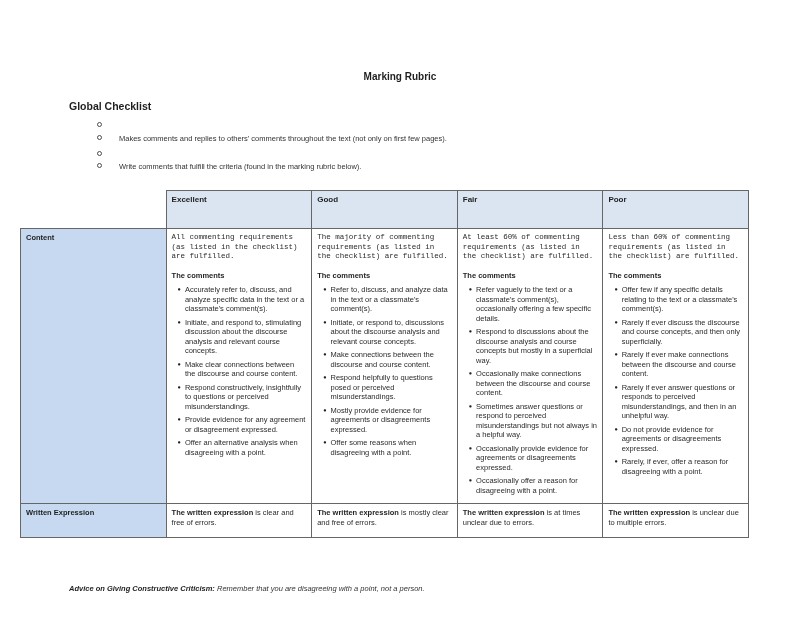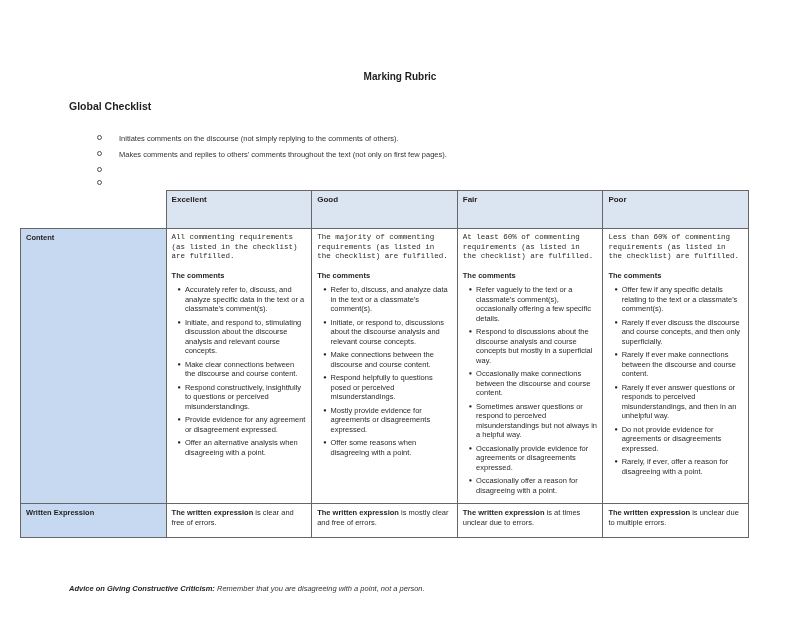--- a/index.html
+++ b/index.html
@@ -28,21 +28,21 @@
   .checklist {
     position: absolute;
     left: 69px;
     top: 100px;
     width: 660px;
   }
   .checklist-heading {
     font-size: 10.5px;
     font-weight: bold;
     color: #1f1f1f;
-    margin-bottom: 22px;
+    margin-bottom: 9px;
   }
   .checklist-list {
     list-style: none;
     padding-left: 28px;
   }
   .check-item {
     display: flex;
     align-items: flex-start;
     font-size: 7.5px;
     line-height: 9.5px;
@@ -132,31 +132,31 @@
 
 <div class="page" style="--header-fill: #dbe5f1; --rowhead-fill: #c6d9f1; --border-color: #666666;">
 
   <div class="doc-title">Marking Rubric</div>
 
   <div class="checklist">
     <div class="checklist-heading">Global Checklist</div>
     <ul class="checklist-list" id="checklist-list">
         <li class="check-item">
           <span class="circle-bullet"></span>
-          <span>Initiates comments on the discourse (not simply replying to the comments of others).</span>
         </li>
         <li class="check-item">
           <span class="circle-bullet"></span>
           <span>Makes comments and replies to others' comments throughout the text (not only on first few pages).</span>
         </li>
         <li class="check-item">
           <span class="circle-bullet"></span>
         </li>
         <li class="check-item">
           <span class="circle-bullet"></span>
+          <span>Write comments that fulfill the criteria (found in the marking rubric below).</span>
         </li>
       </ul>
   </div>
 
   <table class="rubric-table">
     <thead>
       <tr id="header-row">
         <th class="corner-cell"></th>
       <th class="col-head">Excellent</th>
           <th class="col-head">Good</th>

